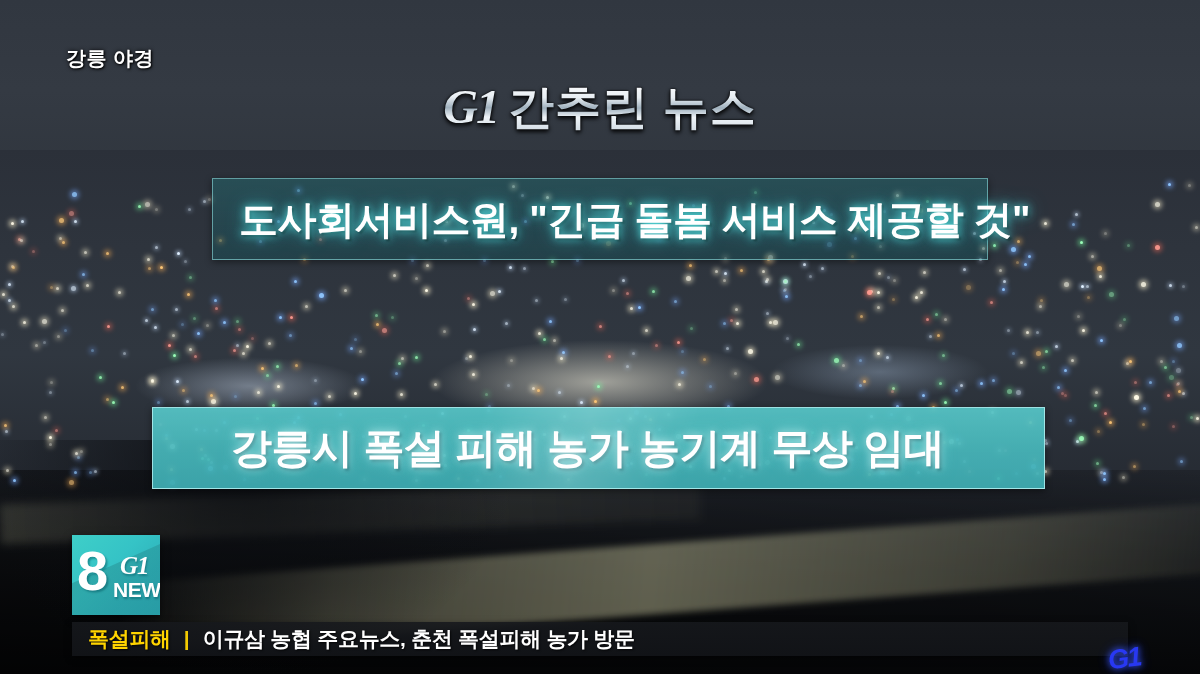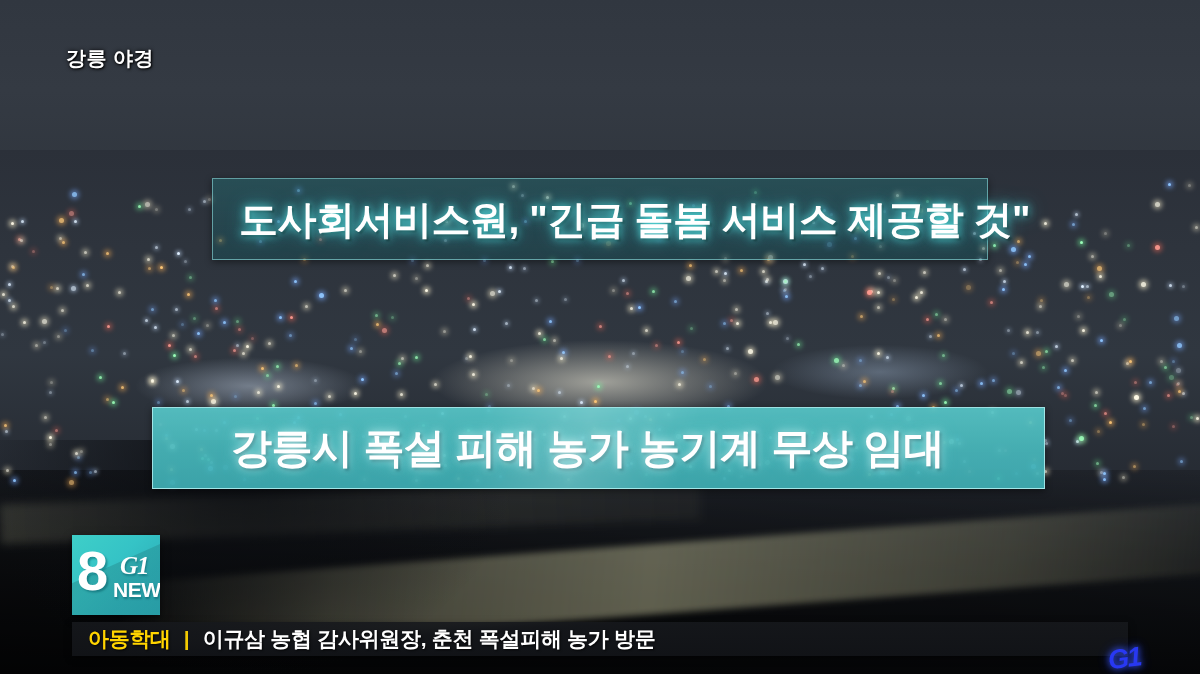--- a/index.html
+++ b/index.html
@@ -745,39 +745,42 @@
       <i class="w" style="left: 268.1px; top: 181.9px; opacity: 0.68;"></i>
       <i class="w" style="left: 542.6px; top: 272.8px; opacity: 0.97;"></i>
       <i class="w" style="left: 83.5px; top: 90.6px; opacity: 0.69;"></i>
       <i class="w" style="left: 877.6px; top: 112.4px; opacity: 0.68;"></i>
       <i class="o" style="left: 932.1px; top: 245.6px; opacity: 0.86;"></i>
       <i class="o" style="left: 1141.6px; top: 263.2px; opacity: 0.48;"></i>
     </div>
 
   <div class="loc-caption">강릉 야경</div>
 
+  <div class="prog-title">
+    <span class="g1 metal">G1</span><span class="metal">간추린 뉴스</span>
+  </div>
 
   <div class="headline" id="headline-1">
     <span class="txt">도사회서비스원, "긴급 돌봄 서비스 제공할 것"</span>
   </div>
 
 
   <div class="headline" id="headline-3">
     <span class="txt">강릉시 폭설 피해 농가 농기계 무상 임대</span>
   </div>
 
   <div id="station-logo">
     <div class="logo-inner">
       <span class="logo-8">8</span>
       <span class="logo-g1">G1</span>
       <span class="logo-news">NEWS</span>
     </div>
   </div>
 
   <div id="ticker">
-    <span class="label">아동학대</span>
+    <span class="label">폭설피해</span>
     <span class="sep">|</span>
-    <span class="body">이규삼 농협 감사위원장, 춘천 폭설피해 농가 방문</span>
+    <span class="body">이규삼 농협 주요뉴스, 춘천 폭설피해 농가 방문</span>
   </div>
 
   <div id="watermark">G1</div>
 
 </div>
 
 </body></html>

